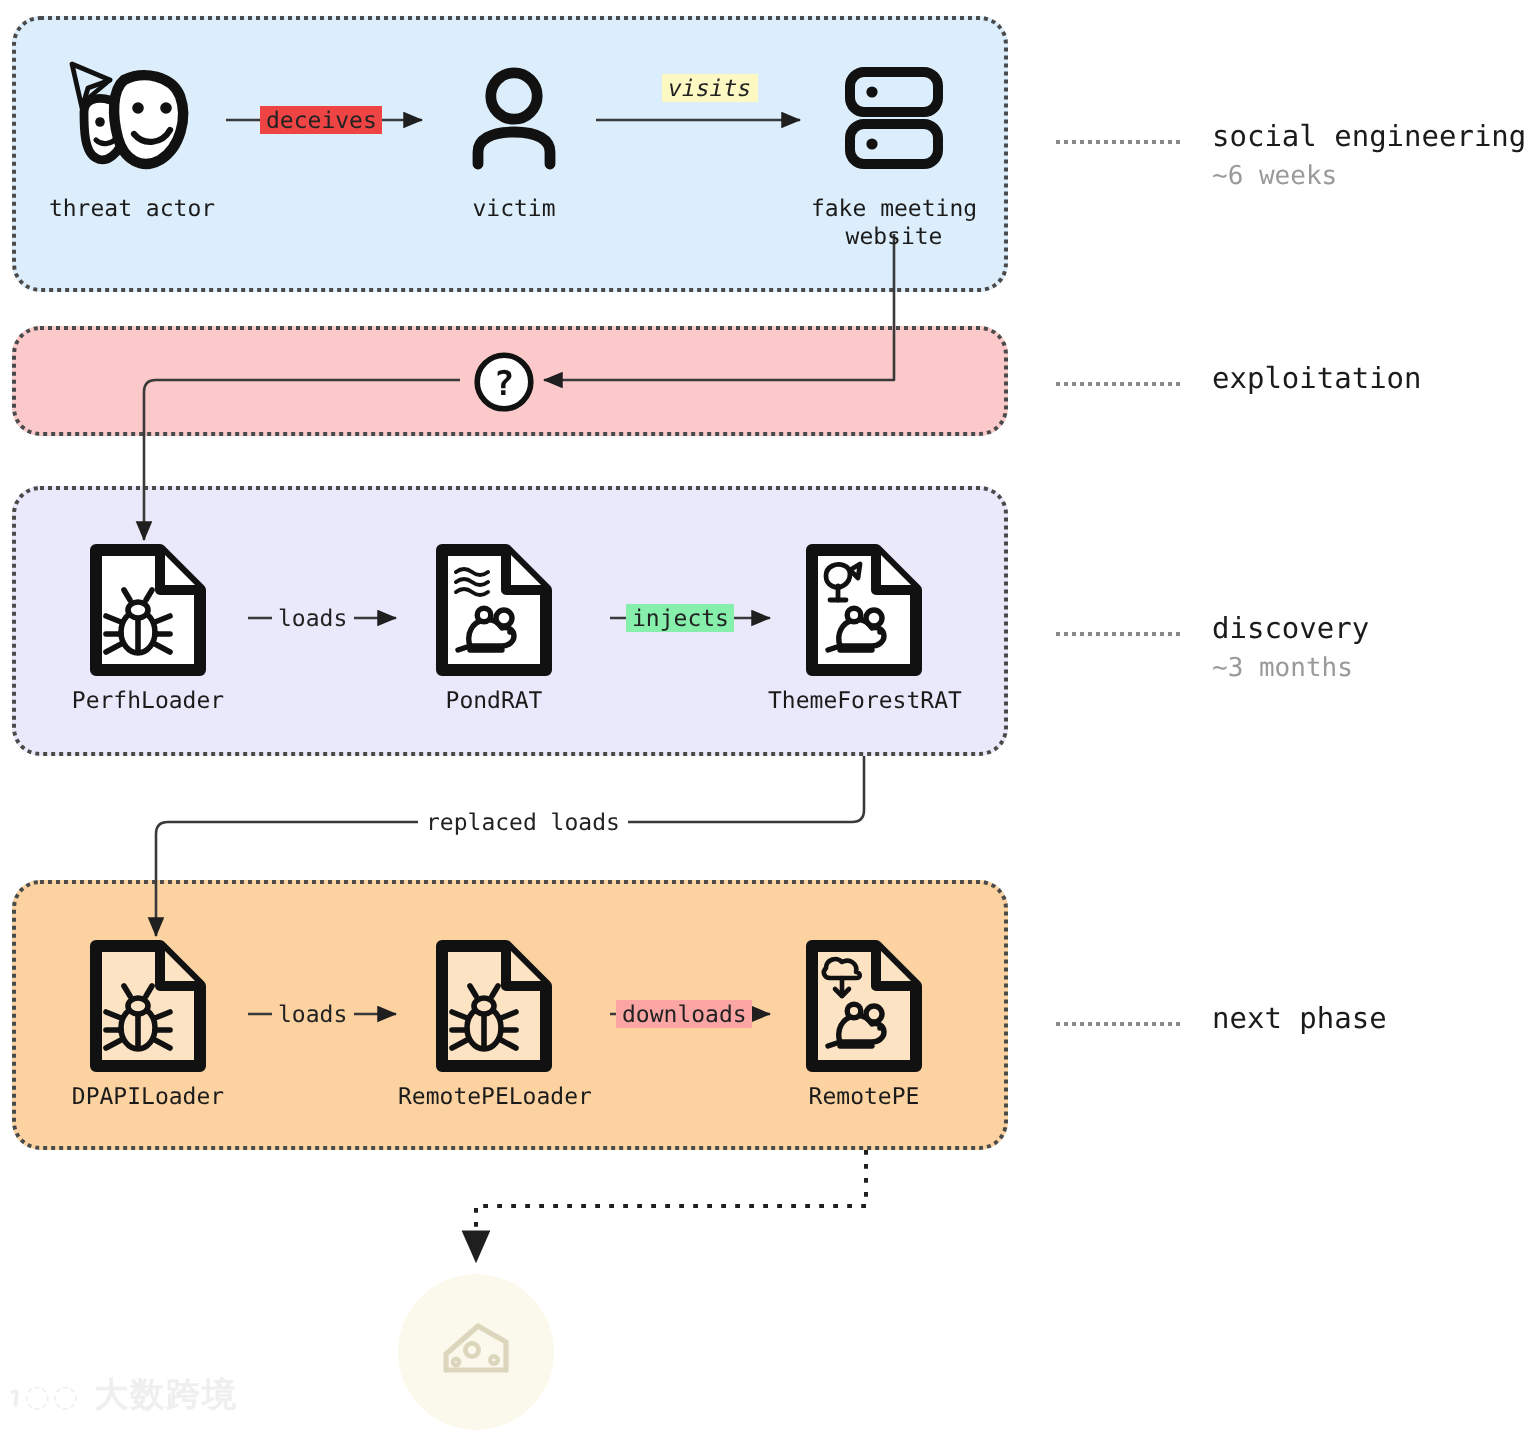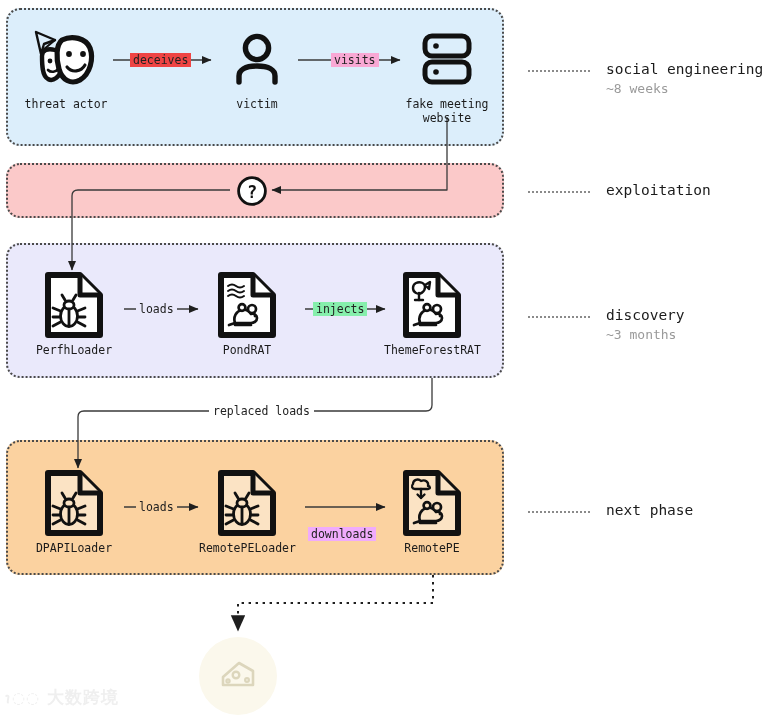--- a/index.html
+++ b/index.html
@@ -289,34 +289,34 @@
           <path d="M24,54 L18,56"></path>
           <path d="M24,56 L40,56"></path>
         </g>
         <circle cx="44" cy="47" r="1.4" fill="#111" stroke="none"></circle>
       </svg>
     </div>
     <div class="caption">RemotePE</div>
   </div>
 
   <div class="edge-label" style="left:130px;top:53px;background:#ef4444;padding:0 3px;">deceives</div>
-  <div class="edge-label" style="left:331px;top:53px;background:#f9a8d4;padding:0 3px;">visits</div>
+  <div class="edge-label" style="left:331px;top:37px;background:#fef9c3;padding:0 3px;font-style:italic;">visits</div>
 
   <div class="edge-label" style="left:136px;top:302px;background:#eae9fb;padding:0 3px;">loads</div>
   <div class="edge-label" style="left:313px;top:302px;background:#86efac;padding:0 3px;">injects</div>
 
   <div class="edge-label" style="left:136px;top:500px;background:#fbd2a0;padding:0 3px;">loads</div>
-  <div class="edge-label" style="left:308px;top:500px;background:#f0abfc;padding:0 3px;margin-top:27px;">downloads</div>
+  <div class="edge-label" style="left:308px;top:500px;background:#fca5a5;padding:0 3px;">downloads</div>
 
   <div class="edge-label" style="left:209px;top:404px;background:#ffffff;padding:0 4px;">replaced loads</div>
 
   <div class="legend-row" style="top:61px;">
     <div class="dots"></div>
     <div class="ltext">social engineering</div>
-    <div class="lsub">~8 weeks</div>
+    <div class="lsub">~6 weeks</div>
   </div>
 
   <div class="legend-row" style="top:182px;">
     <div class="dots"></div>
     <div class="ltext">exploitation</div>
   </div>
 
   <div class="legend-row" style="top:307px;">
     <div class="dots"></div>
     <div class="ltext">discovery</div>

